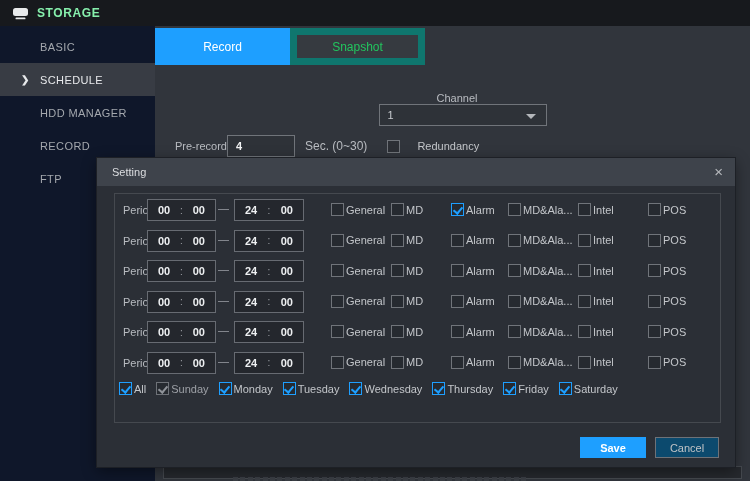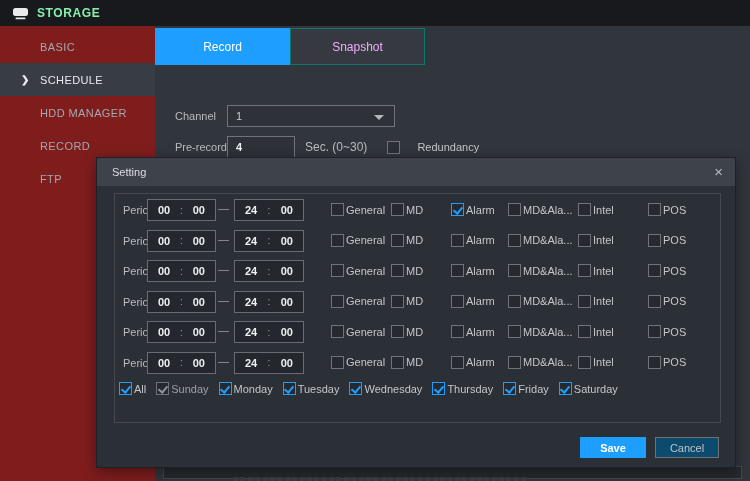--- a/index.html
+++ b/index.html
@@ -16,45 +16,45 @@
     position:absolute;left:0;top:0;right:0;height:26px;
     background:#17191d;display:flex;align-items:center;padding-left:12px;
   }
   .topbar .app-title{
     color:#86efac;font-size:12px;font-weight:bold;letter-spacing:.6px;margin-left:8px;
   }
 
   
   .sidebar{
     position:absolute;left:0;top:26px;bottom:0;width:155px;
-    background:#7f1d1d;padding-top:4px;box-sizing:border-box;
+    background:#0f172a;padding-top:4px;box-sizing:border-box;
   }
   .side-item{
     height:33px;display:flex;align-items:center;cursor:pointer;
     color:#a4a8ae;font-size:11px;letter-spacing:.4px;position:relative;
   }
   .side-item .side-label{margin-left:40px;}
   .side-item.active{background:#383c44;color:#e8eaec;}
   .side-item.active .side-arrow{
     position:absolute;left:21px;top:50%;transform:translateY(-54%);
     color:#e8eaec;font-size:10px;font-weight:bold;
   }
 
   
   .main{position:absolute;left:155px;top:26px;right:0;bottom:0;background:#31353c;}
   .tabbar{display:flex;margin-top:2px;}
   .tab{
     width:135px;height:37px;display:flex;align-items:center;justify-content:center;
-    font-size:12px;color:#f0abfc;background:#363a40;
-    border:1px solid #0f766e;box-sizing:border-box;cursor:pointer;
+    font-size:12px;color:#22c55e;background:#363a40;
+    border:7px solid #0f766e;box-sizing:border-box;cursor:pointer;
   }
   .tab.active{background:#1e9fff;color:#ffffff;border:none;}
 
   .form-row{display:flex;align-items:center;margin-left:20px;}
-  .row-channel{margin-top:40px;}
+  .row-channel{margin-top:27px;flex-direction:column;}
   .row-prerecord{margin-top:9px;}
   .f-label{width:52px;color:#b9bcc1;font-size:11px;flex:none;}
   .dropdown{
     position:relative;width:168px;height:22px;border:1px solid #70747a;
     box-sizing:border-box;display:flex;align-items:center;cursor:pointer;
     background:#2e3238;
   }
   .dropdown .dd-value{color:#c9ccd0;font-size:11px;margin-left:8px;}
   .dd-caret{
     position:absolute;right:10px;top:9px;width:0;height:0;

